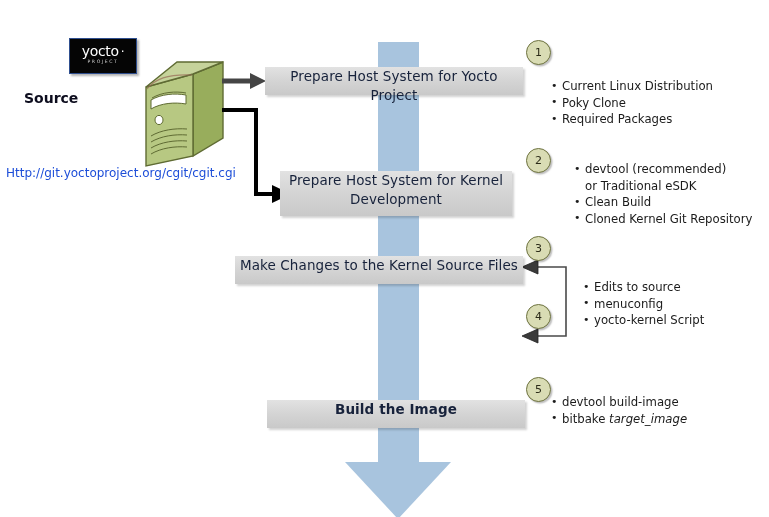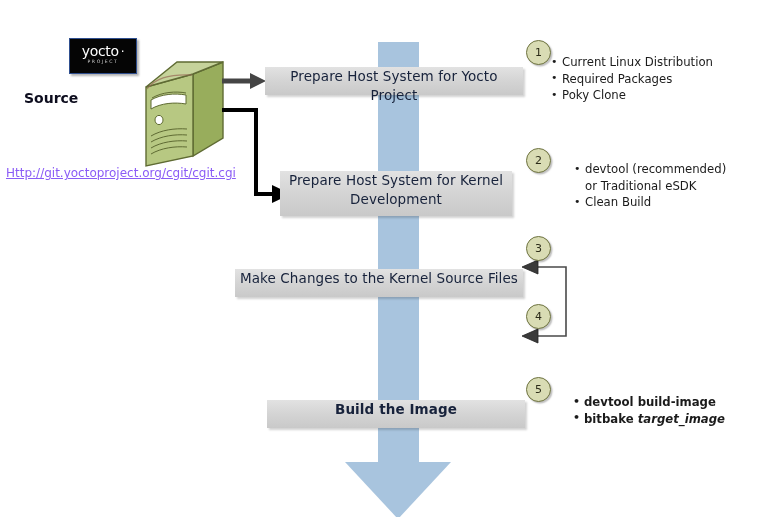--- a/index.html
+++ b/index.html
@@ -33,21 +33,21 @@
     box-shadow:2px 2px 2px rgba(0,0,0,0.18);
     display:flex;justify-content:center;
     text-align:center;
     color:#17223b;
     font-size:13.5px;
     line-height:19px;
     letter-spacing:0.1px;
   }
   #box1{left:265px;top:45px;width:258px;height:28px;}
   #box2{left:280px;top:149px;width:232px;height:45px;}
-  #box3{left:235px;top:247px;width:288px;height:28px;}
+  #box3{left:235px;top:234px;width:288px;height:28px;}
   #box4{left:265px;top:300px;width:258px;height:28px;}
   #box5{left:267px;top:378px;width:258px;height:28px;font-weight:bold;}
 
   
   .step-circle{
     position:absolute;
     width:23px;height:23px;border-radius:50%;
     background:#d9dcb4;
     border:1.4px solid #6e7340;
     box-shadow:1.5px 1.5px 1.5px rgba(0,0,0,0.25);
@@ -73,24 +73,24 @@
     position:relative;
     padding-left:11px;
     white-space:nowrap;
   }
   .notes li:before{
     content:"•";
     position:absolute;left:0;top:-0.5px;
     font-size:11px;color:#1b1b1b;
   }
   .notes li.wrap{white-space:normal;width:150px;}
-  #notes1{left:551px;top:32px;}
+  #notes1{left:551px;top:56px;}
   #notes2{left:574px;top:139px;}
   #notes3{left:583px;top:257px;}
-  #notes5{left:573px;top:372px;font-weight:bold;}
+  #notes5{left:551px;top:372px;}
   .ital{font-style:italic;}
 
   
   #yocto-logo{
     position:absolute;left:69px;top:16px;width:66px;height:34px;
     background:#050505;
     border:1.6px solid #2f4f8f;
     box-shadow:1.5px 1.5px 2px rgba(0,0,0,0.3);
     overflow:hidden;
   }
@@ -114,21 +114,21 @@
   }
 
   #src-label{
     position:absolute;left:24px;top:66px;width:116px;
     text-align:left;
     font-size:14px;line-height:21px;font-weight:bold;
     color:#0d0d1e;
   }
   #src-url{
     position:absolute;left:6px;top:144px;
-    font-size:12px;color:#8b5cf6;white-space:nowrap;text-decoration:underline;
+    font-size:12px;color:#1d4ed8;white-space:nowrap;
   }
 
   
   #server{position:absolute;left:137px;top:38px;width:88px;height:108px;}
 
   
   .conn{position:absolute;left:0;top:0;}
 </style>
 </head>
 <body>
@@ -224,32 +224,40 @@
   <div class="step-circle" id="c4">
     <span>4</span>
   </div>
   <div class="step-circle" id="c5">
     <span>5</span>
   </div>
 
   <div class="notes" id="notes1">
     <ul>
       <li>Current Linux Distribution</li>
+      <li>Poky Clone</li>
       <li>Required Packages</li>
-      <li>Poky Clone</li>
     </ul>
   </div>
 
   <div class="notes" id="notes2">
     <ul>
       <li class="wrap">devtool (recommended) or Traditional eSDK</li>
       <li>Clean Build</li>
-    </ul>
-  </div>
-
+      <li>Cloned Kernel Git Repository</li>
+    </ul>
+  </div>
+
+  <div class="notes" id="notes3">
+    <ul>
+      <li>Edits to source</li>
+      <li>menuconfig</li>
+      <li>yocto-kernel Script</li>
+    </ul>
+  </div>
 
   <div class="notes" id="notes5">
     <ul>
       <li>devtool build-image</li>
       <li><span>bitbake </span><span class="ital">target_image</span></li>
     </ul>
   </div>
 
 </div>
 

